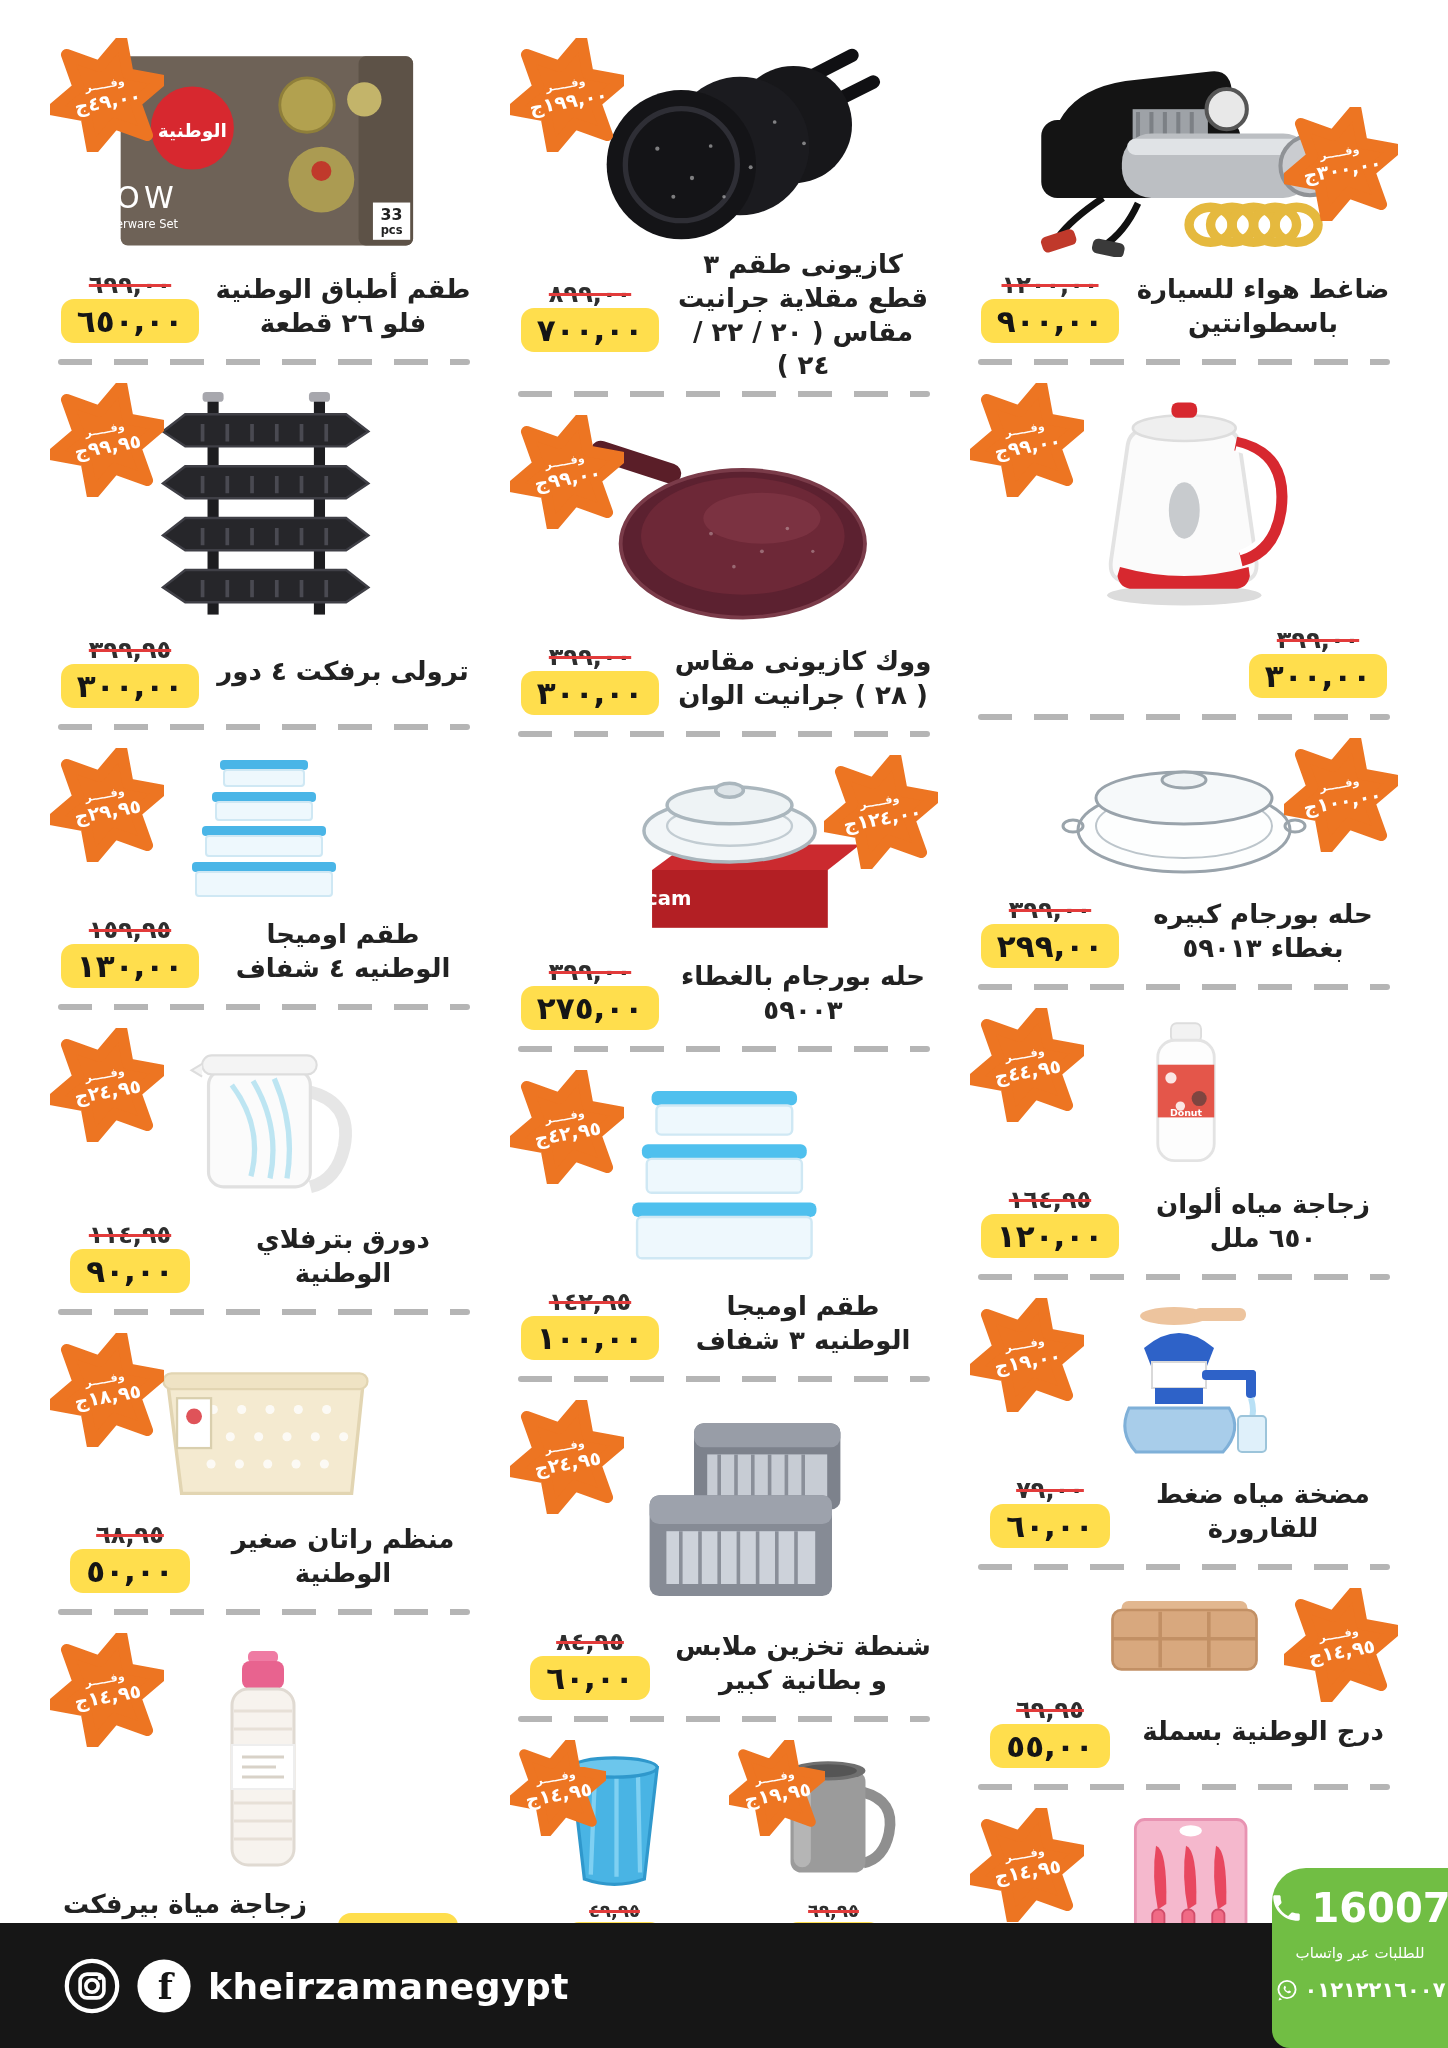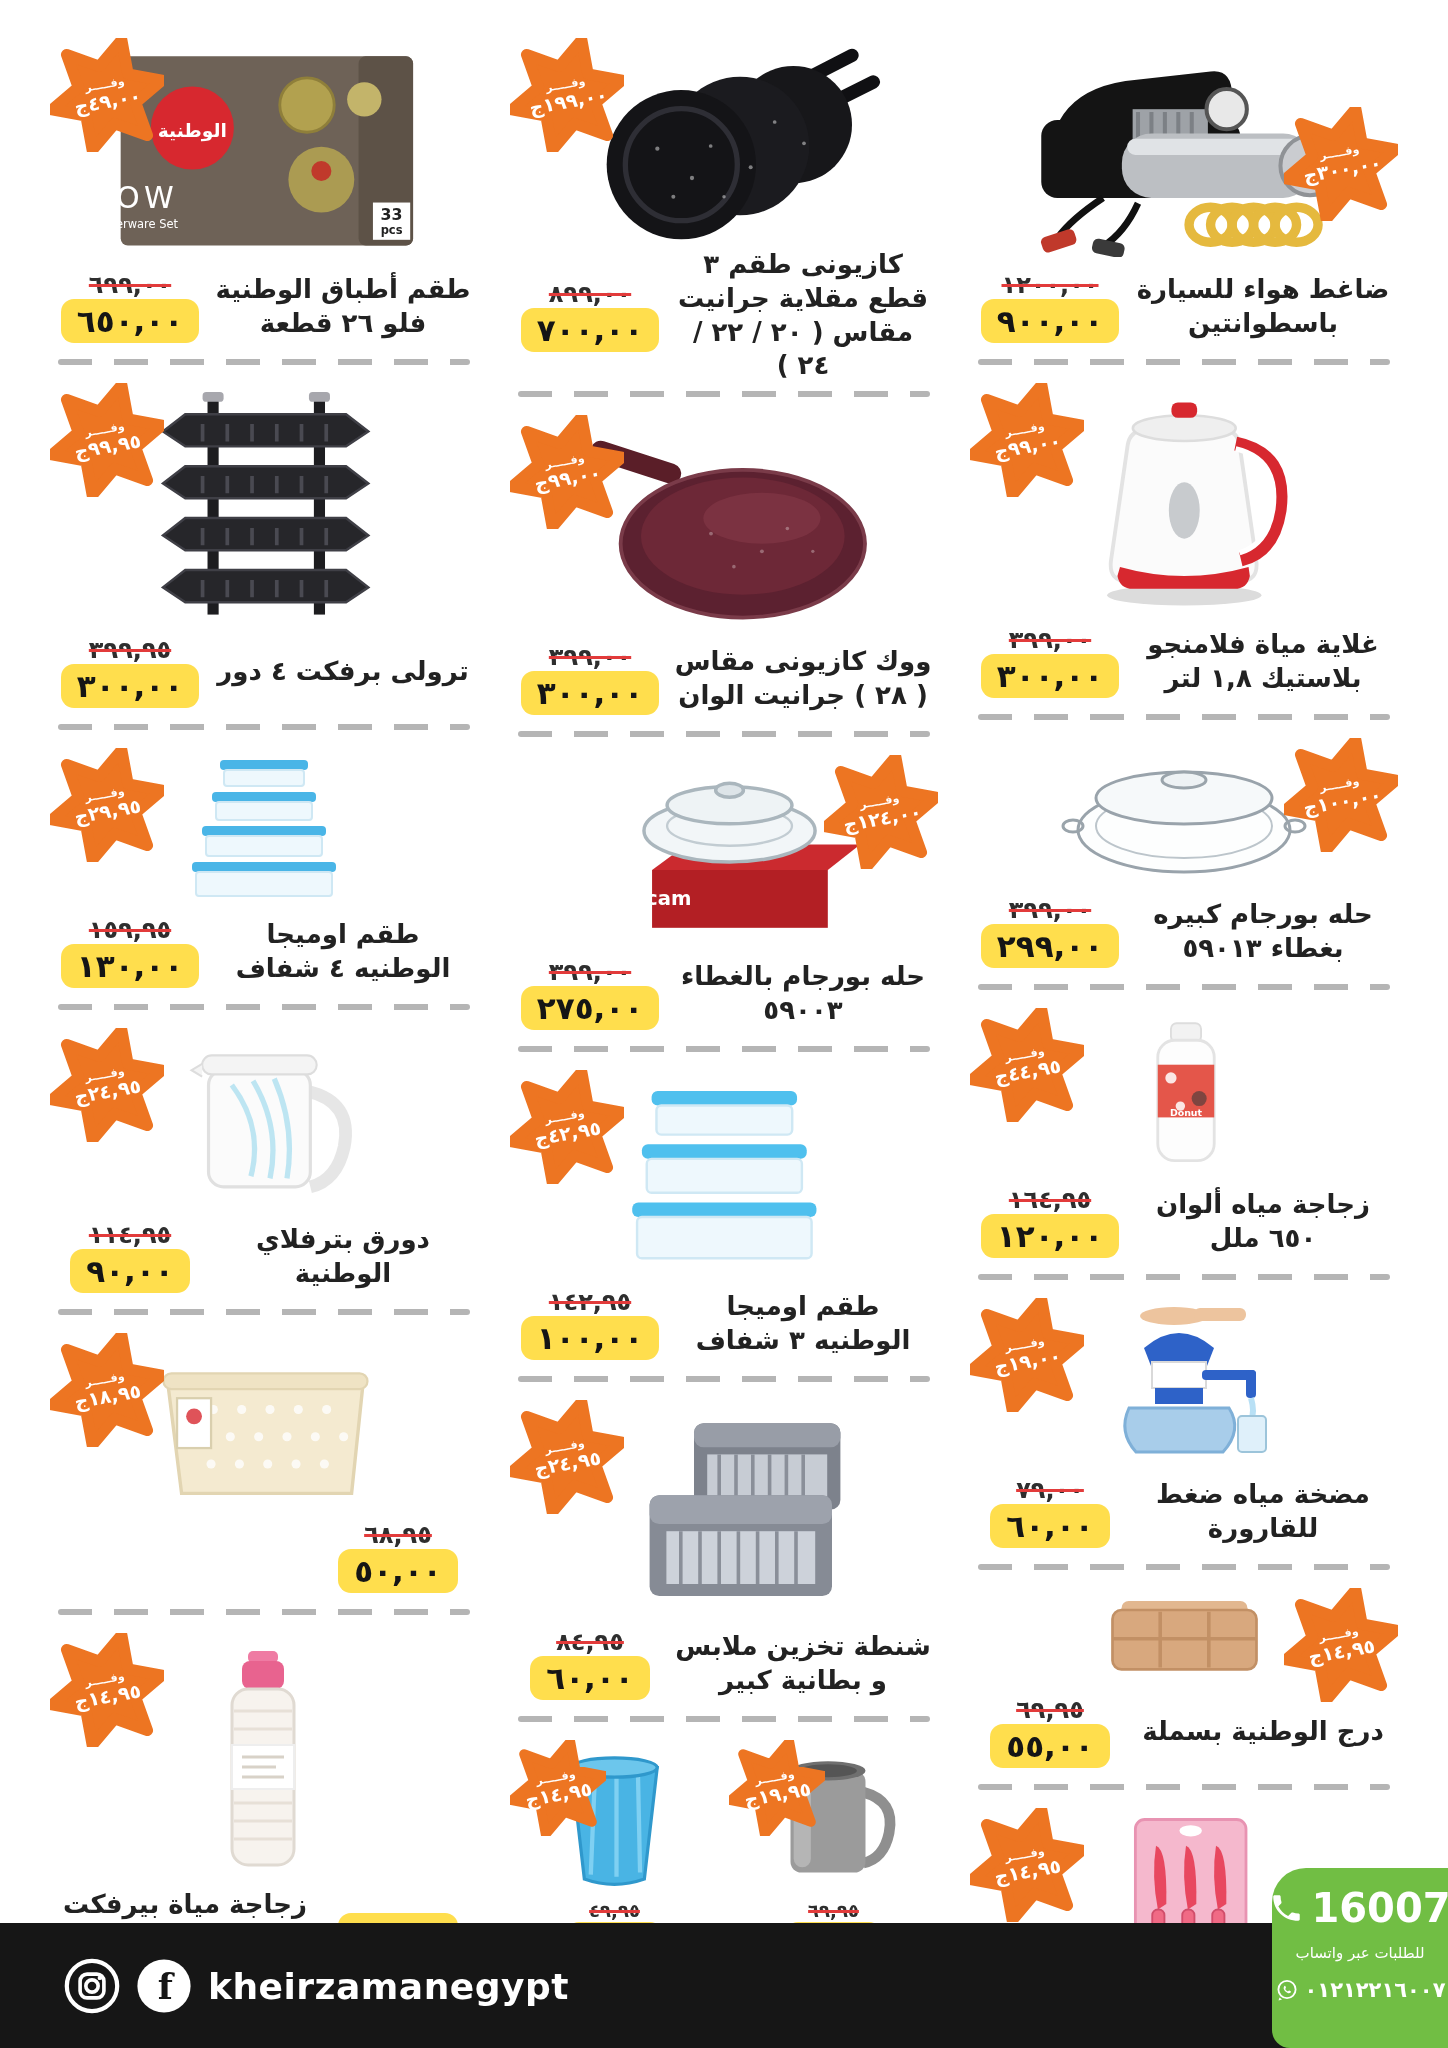--- a/index.html
+++ b/index.html
@@ -115,21 +115,20 @@
             <path d="M88 34 h64 q9 0 11 11 l13 90 q2 16 -13 16 H76 q-15 0 -13 -16 l13 -90 q2 -11 12 -11Z" fill="#fbfbfb" stroke="#e3e3e3" stroke-width="3"></path>
             <path d="M70 140 q50 14 100 0 l1 7 q-2 10 -12 10 H80 q-10 0 -12 -10Z" fill="#d7282f"></path>
             <path d="M160 44 q40 8 34 52 q-5 32 -30 38" stroke="#d7282f" stroke-width="11" fill="none"></path>
             <path d="M160 48 q34 8 29 47 q-4 27 -26 34" stroke="#fff" stroke-width="4" fill="none"></path>
             <ellipse cx="120" cy="32" rx="40" ry="10" fill="#efefef" stroke="#ddd" stroke-width="2"></ellipse>
             <rect x="110" y="12" width="20" height="12" rx="5" fill="#d7282f"></rect>
             <ellipse cx="120" cy="96" rx="12" ry="22" fill="#8a9096" opacity=".45"></ellipse>
           </svg>
         </div>
         <div class="info">
-          <div class="plabel">غلاية مياة فلامنجو بلاستيك ١,٨ لتر</div>
           <div class="pricewrap">
             <span class="old">٣٩٩,٠٠</span>
             <span class="newp">٣٠٠,٠٠</span>
           </div>
         </div>
         <div class="dash"></div>
       </article>
 
       <article class="card">
         <div class="media mh140">
@@ -685,20 +684,21 @@
                 <circle cx="93" cy="112" r="4"></circle>
                 <circle cx="118" cy="112" r="4"></circle>
                 <circle cx="143" cy="112" r="4"></circle>
                 <circle cx="168" cy="112" r="4"></circle>
             </g>
             <rect x="38" y="54" width="30" height="44" fill="#fff" stroke="#d9cfae" stroke-width="2"></rect>
             <circle cx="53" cy="70" r="7" fill="#d7282f" opacity=".8"></circle>
           </svg>
         </div>
         <div class="info">
+          <div class="plabel">منظم راتان صغير الوطنية</div>
           <div class="pricewrap">
             <span class="old">٦٨,٩٥</span>
             <span class="newp">٥٠,٠٠</span>
           </div>
         </div>
         <div class="dash"></div>
       </article>
 
       <article class="card">
         <div class="media mh235">

